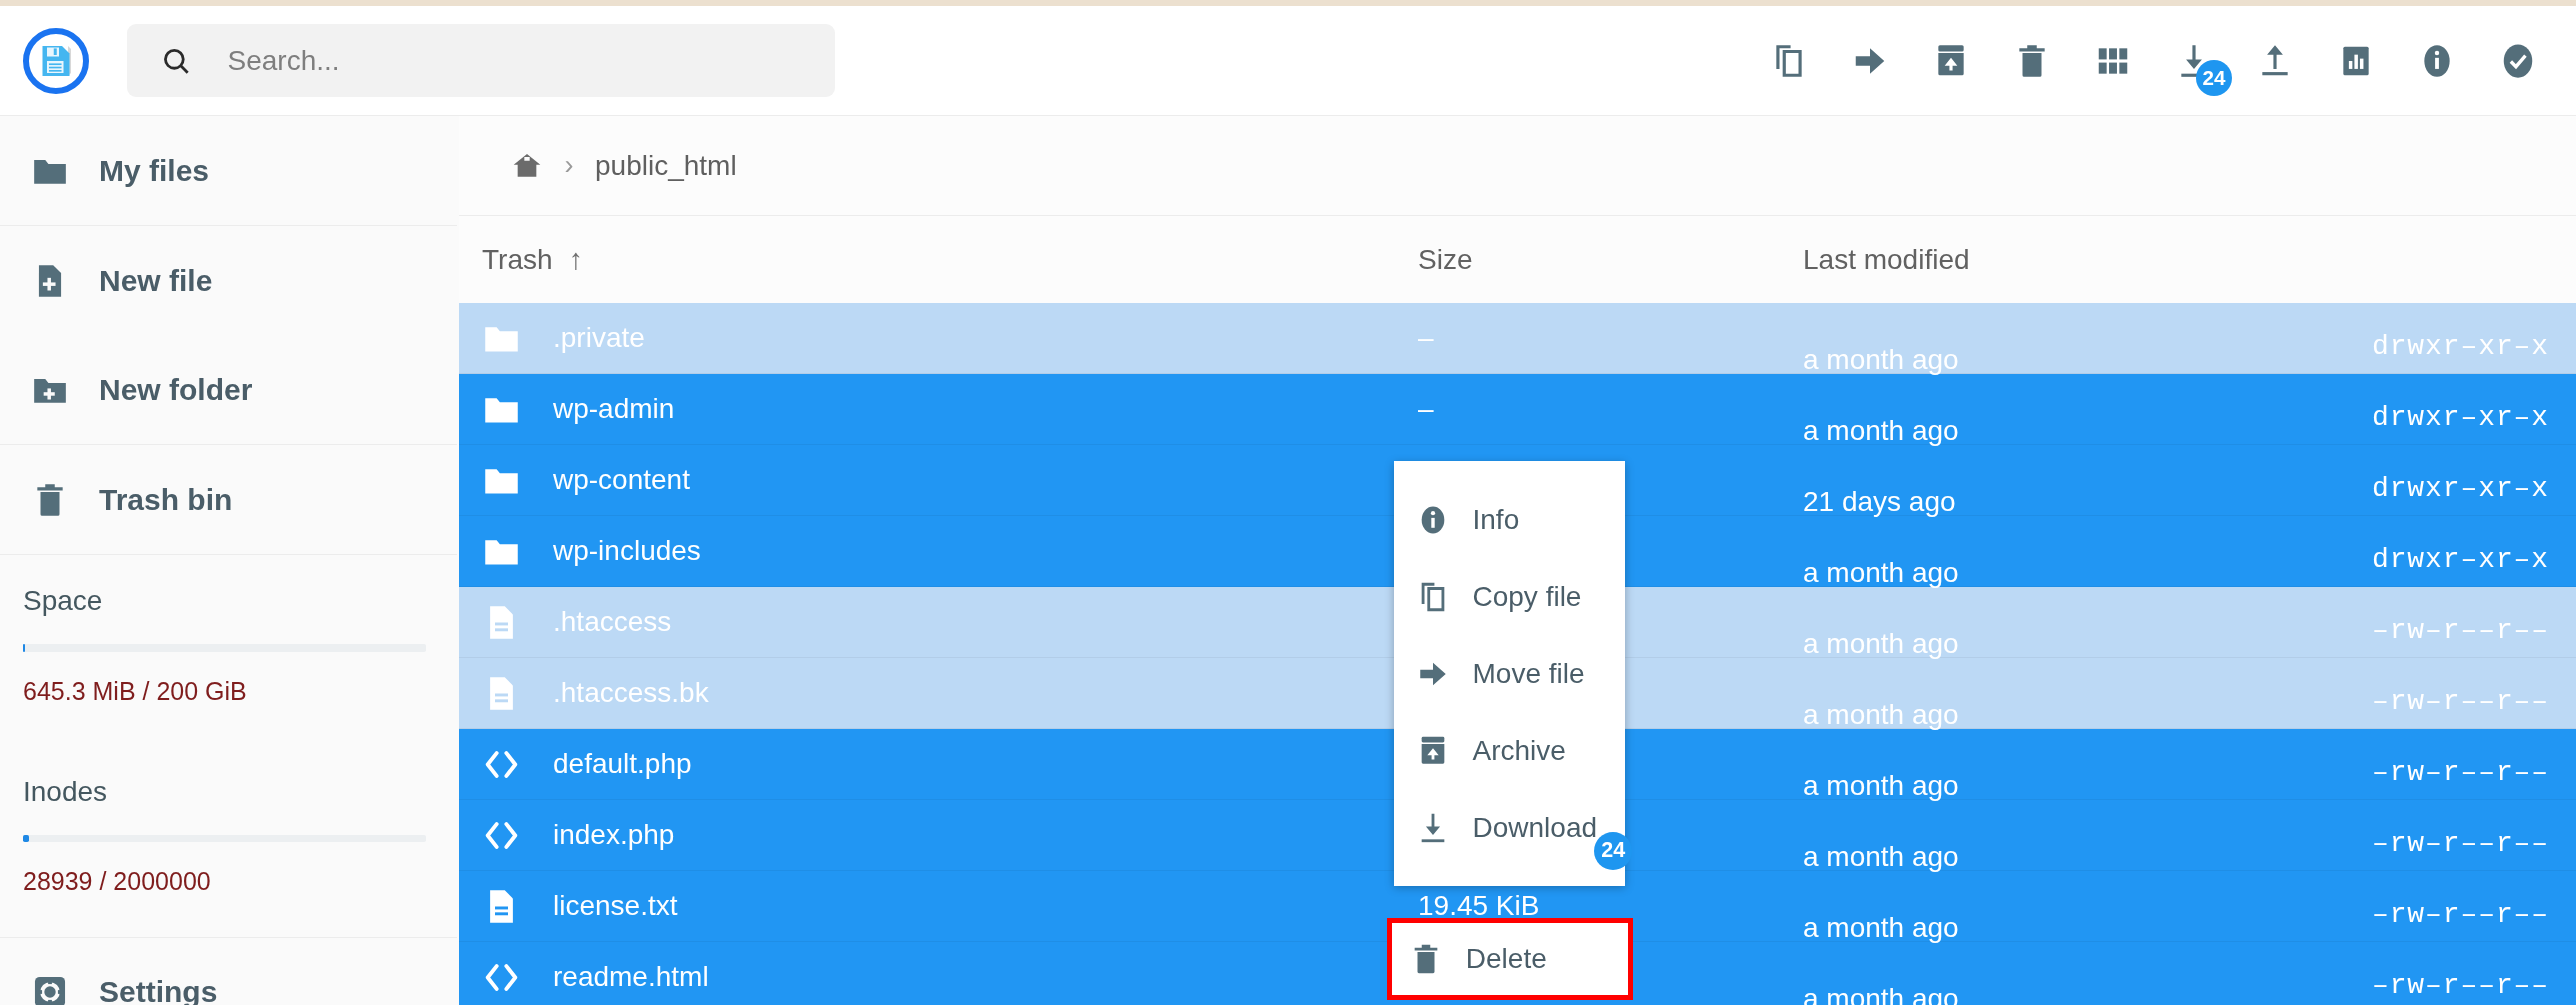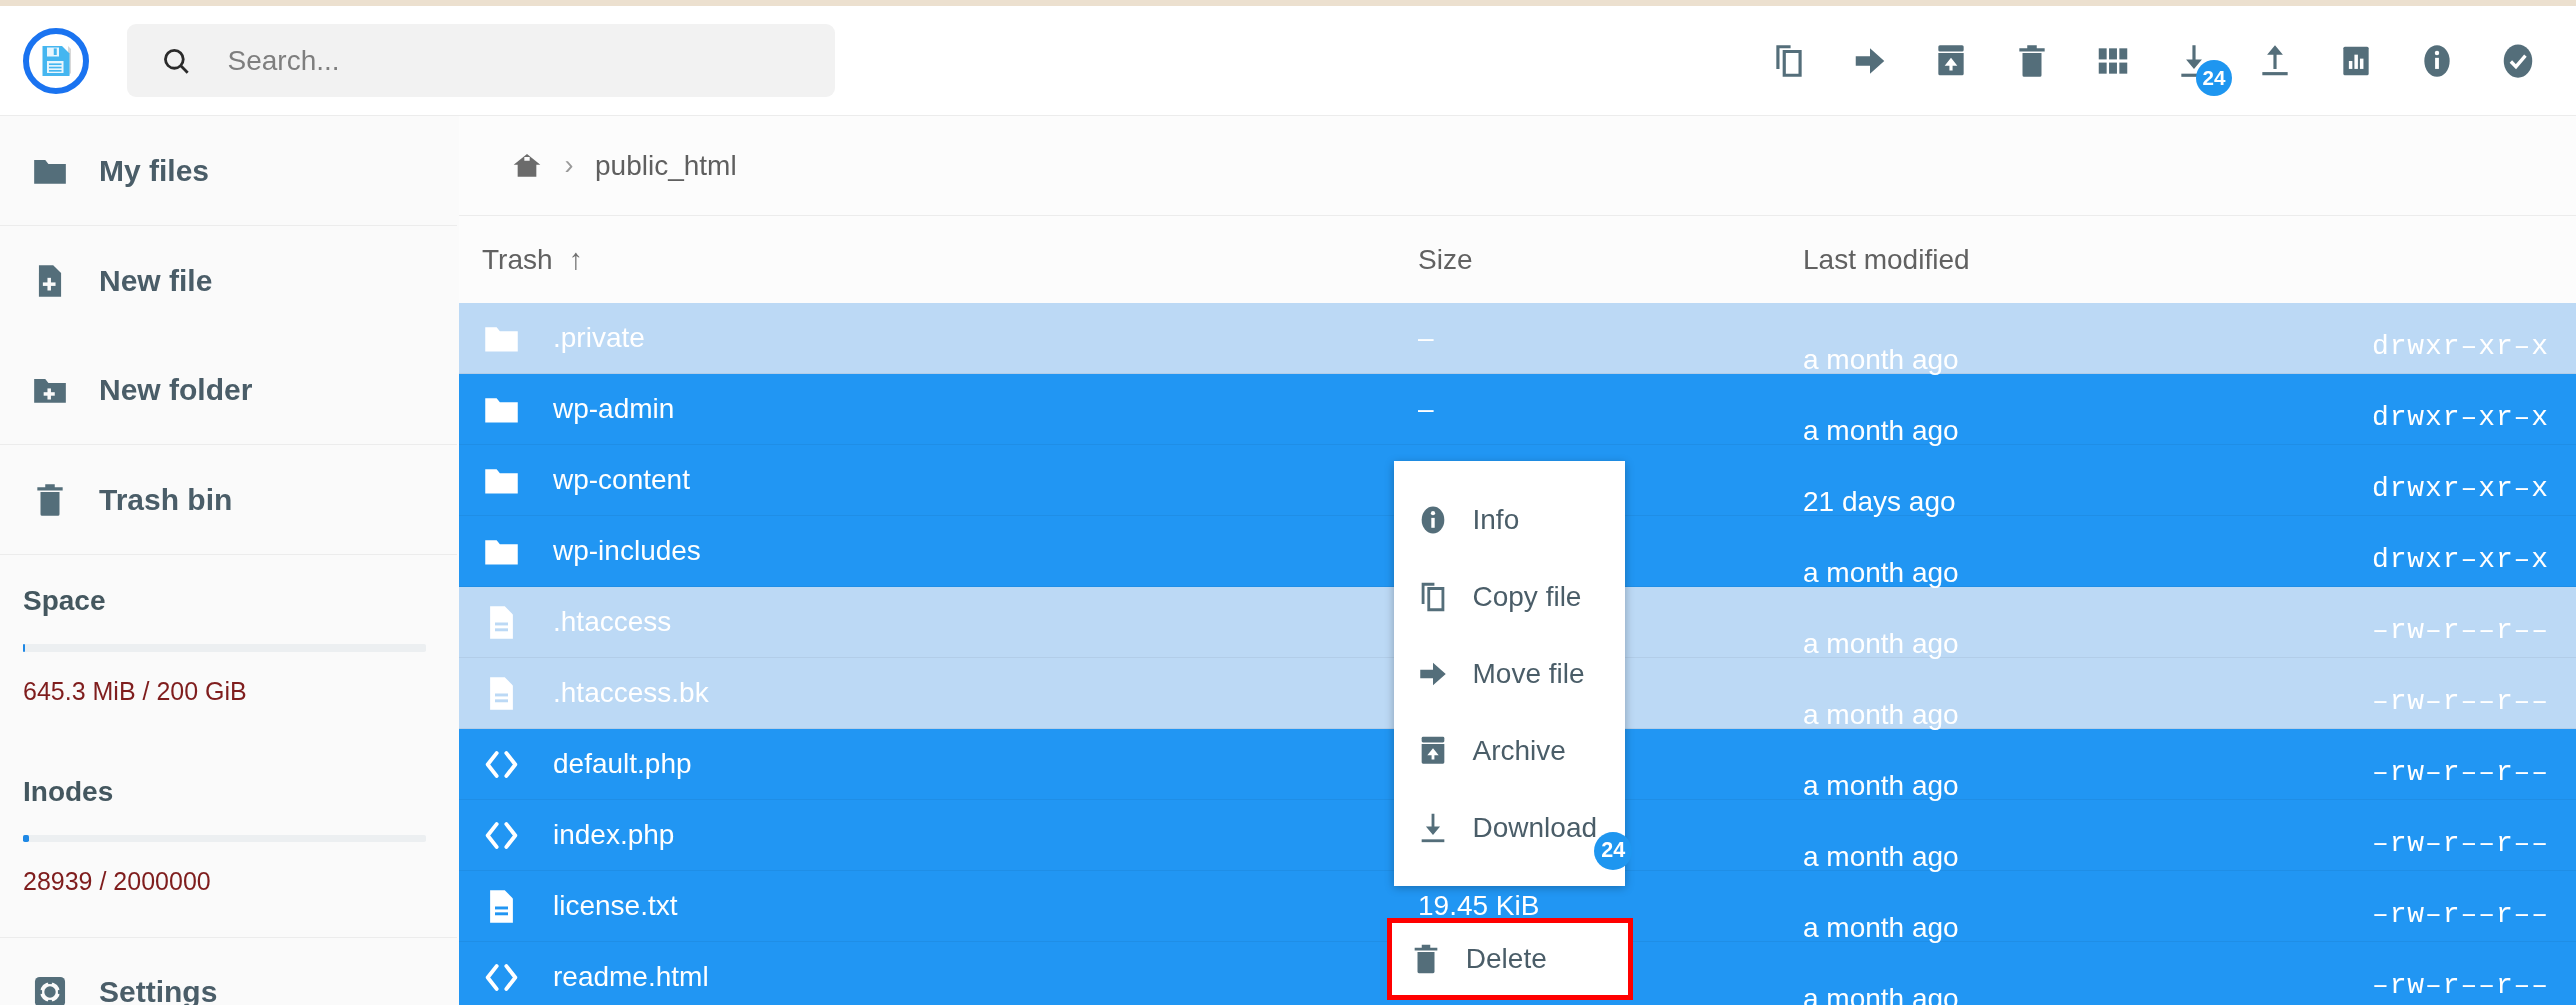--- a/index.html
+++ b/index.html
@@ -83,21 +83,21 @@
     padding-left: 30.5px; gap: 30.5px;
     cursor: pointer;
     font-weight: bold;
   }
   .side-item .ico { width: 38px; height: 38px; flex: 0 0 38px; }
   .side-item .ico svg { width: 100%; height: 100%; display: block; fill: #546e7a; }
   .side-item .lbl { font-size: 30px; color: #4a5d68; }
   .divider { height: 0.9px; background: #ececec; width: 457px; }
 
   .meter-block { padding: 30.5px 30.5px 9px 23px; }
-  .meter-title { font-size: 28px; font-weight: bold; color: #44575f; margin-bottom: 27px; }
+  .meter-title { font-size: 28px; font-weight: normal; color: #44575f; margin-bottom: 27px; }
   .meter-track {
     height: 7.2px; background: #eceff1; border-radius: 1.8px;
     position: relative; width: 403px; margin-bottom: 25px;
   }
   .meter-fill { position: absolute; left: 0; top: 0; height: 100%; background: #1e88e5; border-radius: 1.8px; }
   .meter-text { font-size: 25px; color: #7f1d1d; }
   .meter-gap { height: 30.5px; }
 
   
   .content {

